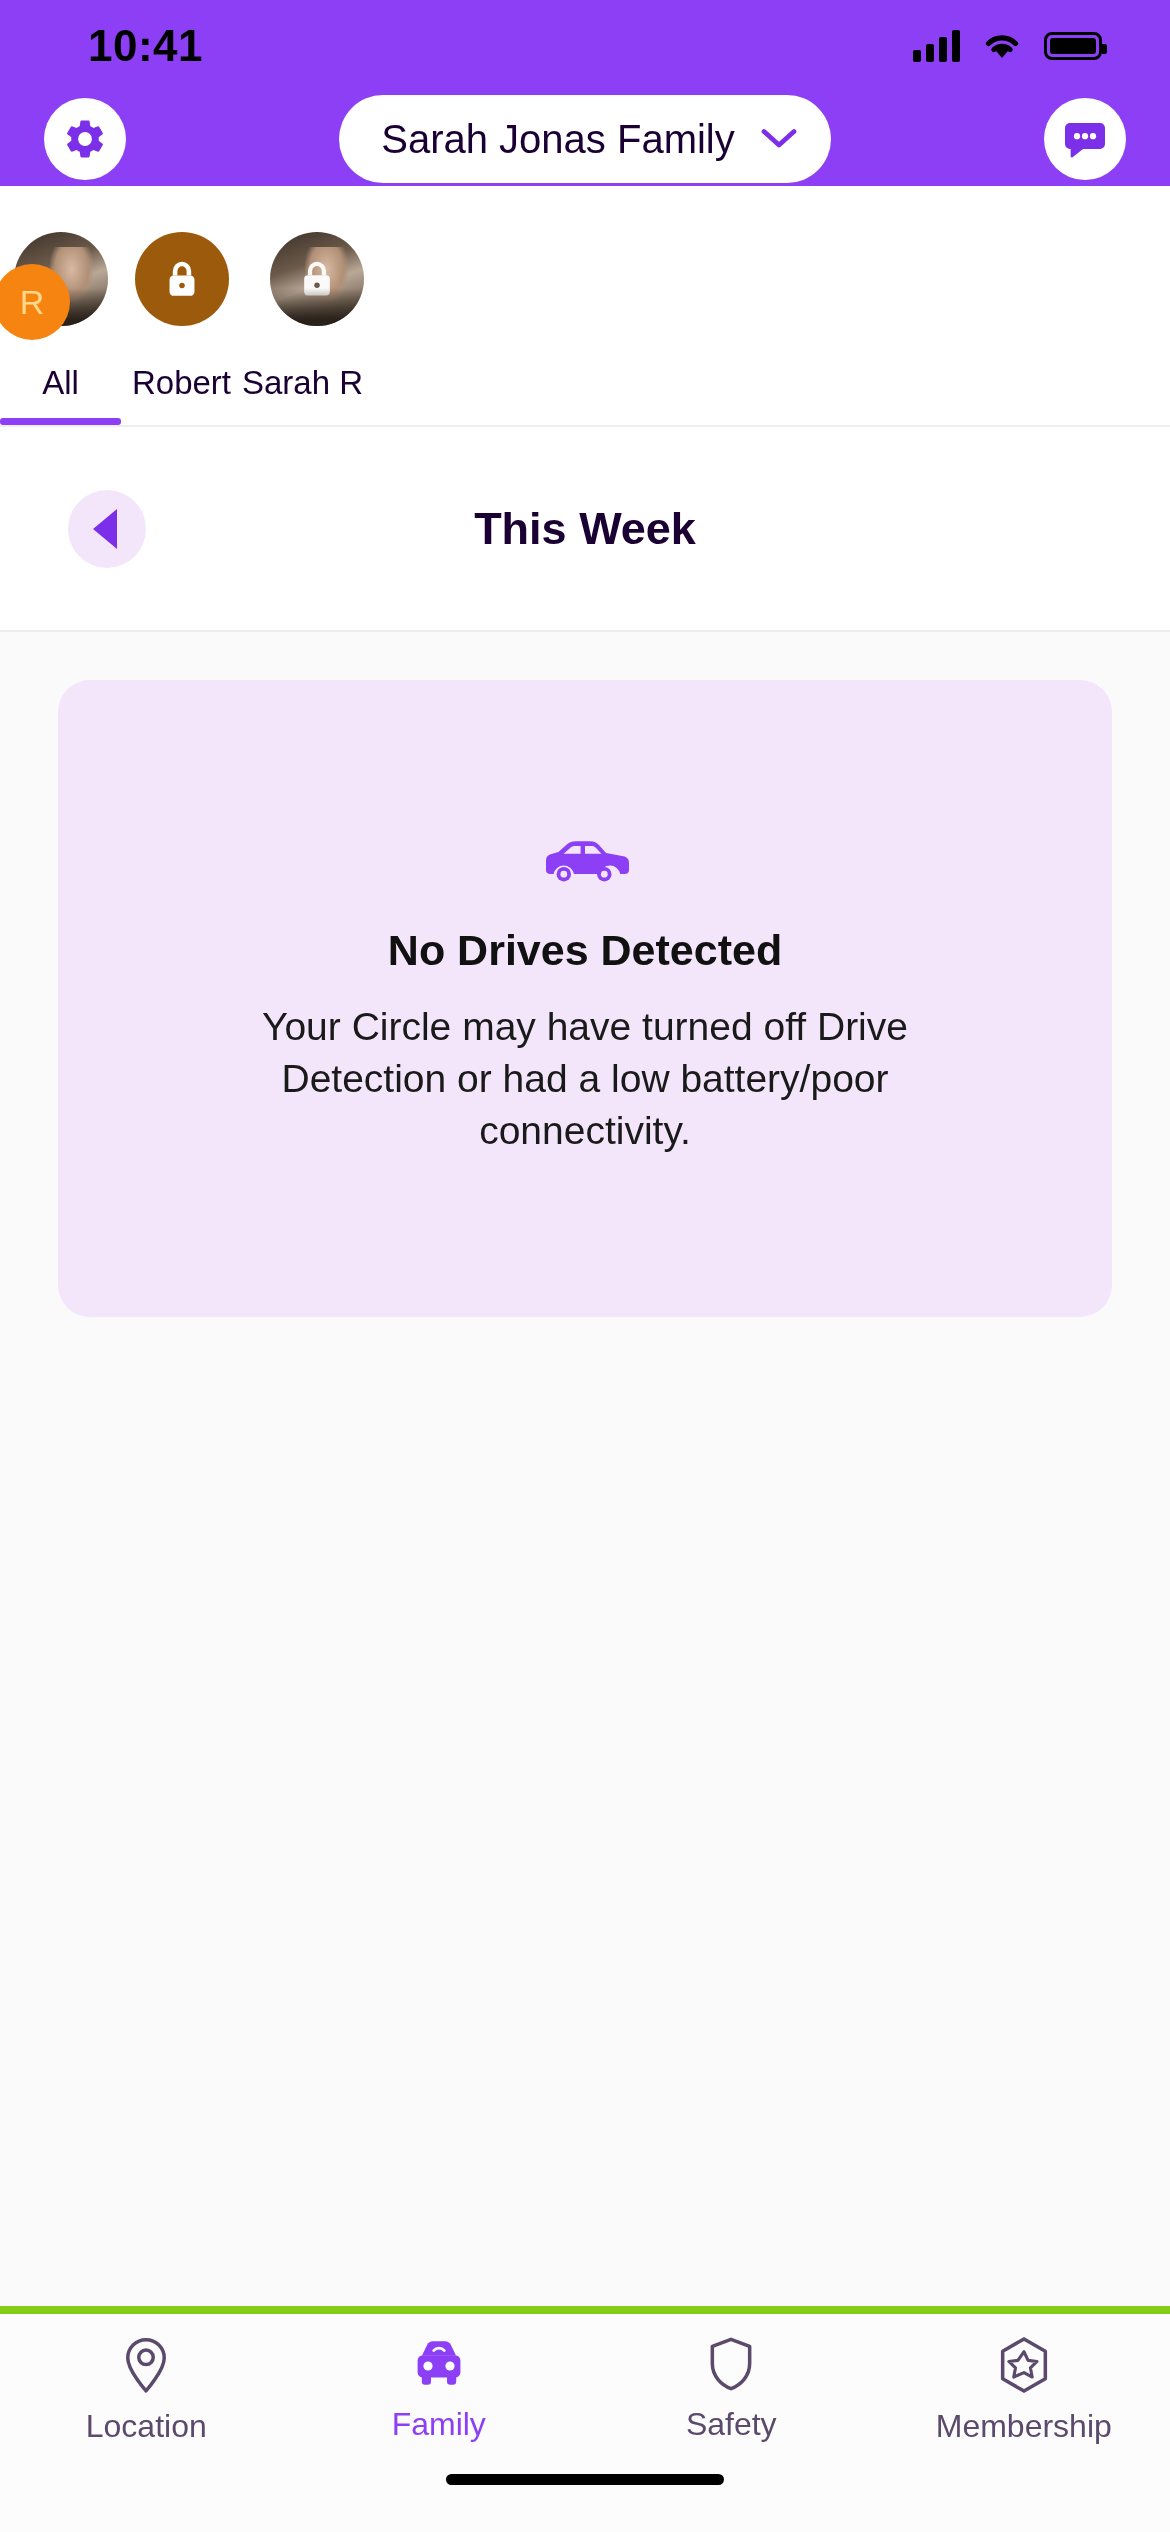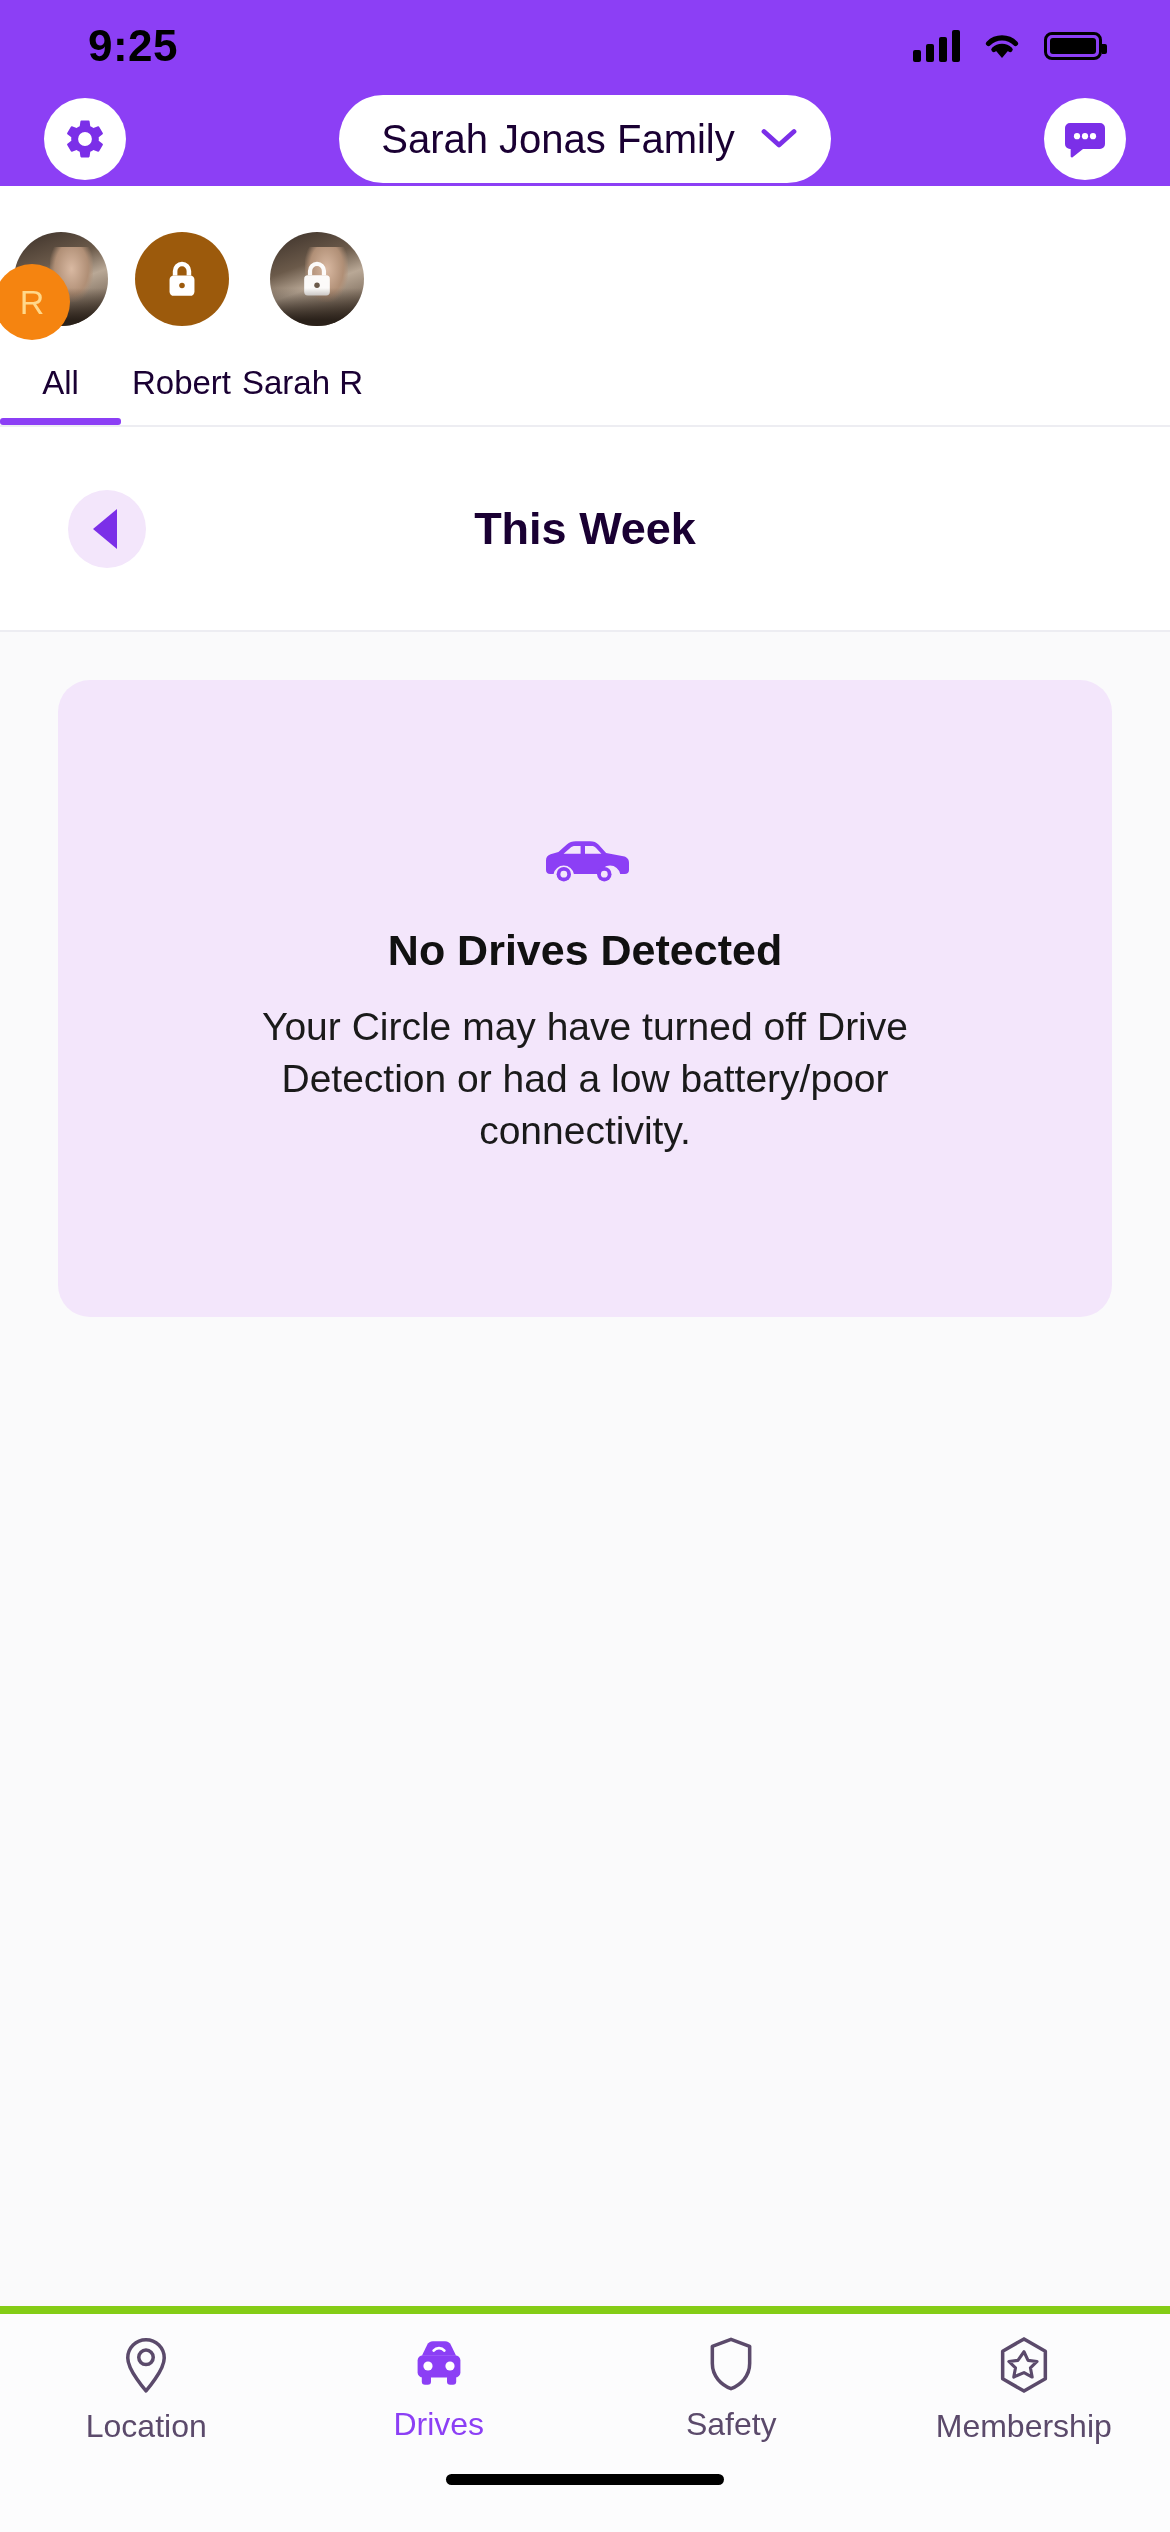--- a/index.html
+++ b/index.html
@@ -82,21 +82,21 @@
   .homebar { width:278px; height:11px; background:#000; border-radius:6px; }
 </style>
 </head>
 <body>
 
 <div class="phone">
 
   <div class="header">
 
     <div class="statusbar">
-      <div class="status-time">9:25</div>
+      <div class="status-time">10:41</div>
       <div class="status-icons">
         <div class="bars">
             <i></i>
             <i></i>
             <i></i>
             <i></i>
           </div>
         <svg width="40" height="30" viewBox="0 0 40 30">
           <path d="M20 27 L13.5 19.2 A10.2 10.2 0 0 1 26.5 19.2 Z" fill="#000"></path>
           <path d="M6.5 12.5 A19 19 0 0 1 33.5 12.5" stroke="#000" stroke-width="5.2" fill="none" stroke-linecap="round"></path>
@@ -213,21 +213,21 @@
     <div class="tab active">
       <svg width="56" height="56" viewBox="0 0 28 28">
         <path fill="#8C3FF5" d="M8.1 4.4C8.7 3.2 9.6 2.6 11 2.6h6c1.4 0 2.3.6 2.9 1.8l2.6 5.3H5.5z"></path>
         <rect x="3.3" y="9.6" width="21.4" height="11.2" rx="2.6" fill="#8C3FF5"></rect>
         <rect x="5.4" y="19.4" width="4.6" height="5" rx="1.6" fill="#8C3FF5"></rect>
         <rect x="18" y="19.4" width="4.6" height="5" rx="1.6" fill="#8C3FF5"></rect>
         <circle cx="8.5" cy="15" r="2.3" fill="#fff"></circle>
         <circle cx="19.5" cy="15" r="2.3" fill="#fff"></circle>
         <path d="M11.3 7.3a3.6 3.6 0 0 1 5.4 0" stroke="#fff" stroke-width="1.3" fill="none" stroke-linecap="round"></path>
       </svg>
-      <div class="tab-label">Drives</div>
+      <div class="tab-label">Family</div>
     </div>
 
     <div class="tab">
       <svg width="50" height="56" viewBox="0 0 24 27">
         <path d="M12 1.6l9 3.4v8.3c0 6.2-4.4 10.3-9 12.1-4.6-1.8-9-5.9-9-12.1V5z" stroke="#5B4A6B" stroke-width="1.7" fill="none" stroke-linejoin="round"></path>
       </svg>
       <div class="tab-label">Safety</div>
     </div>
 
     <div class="tab">

